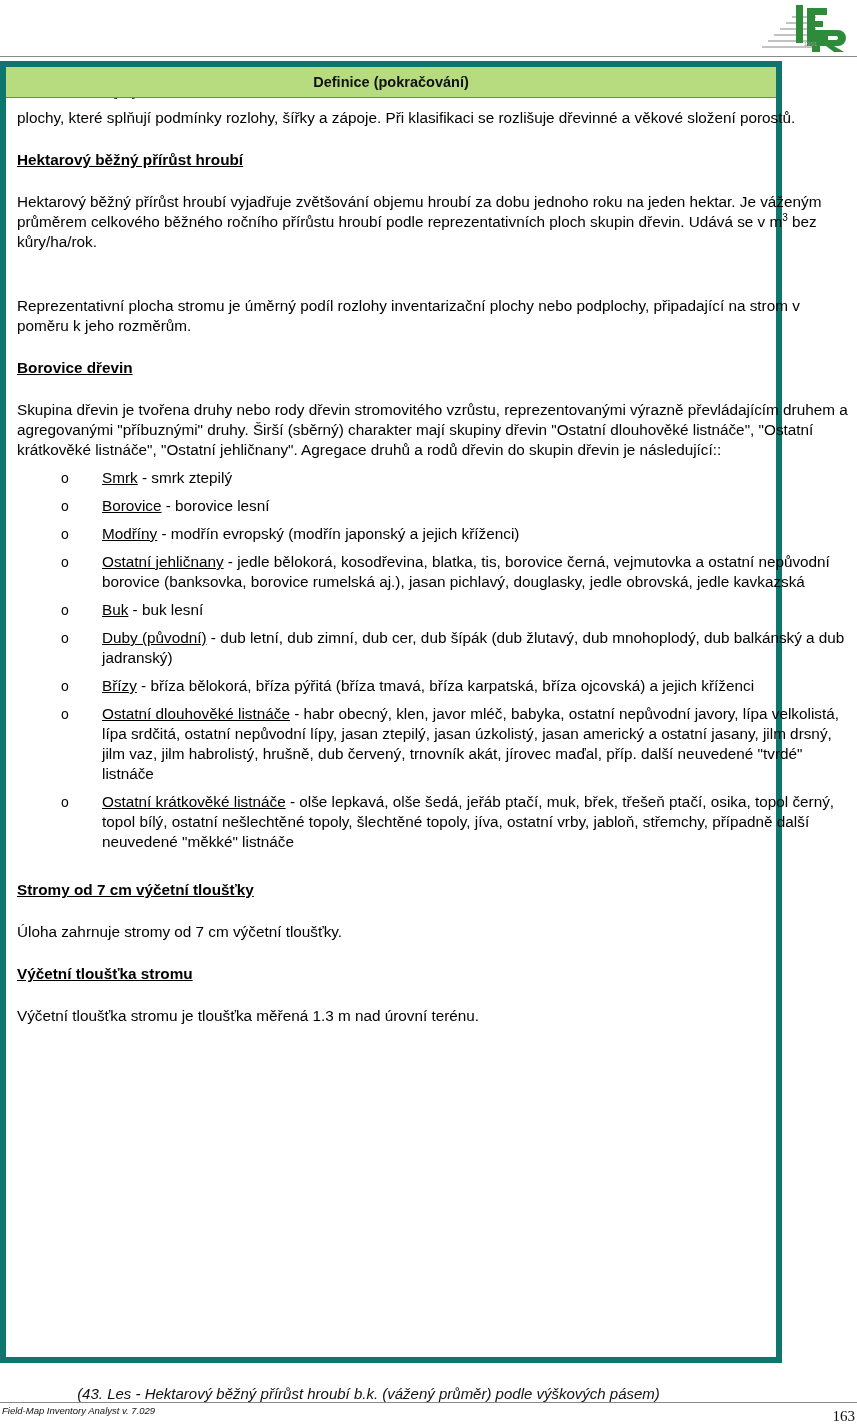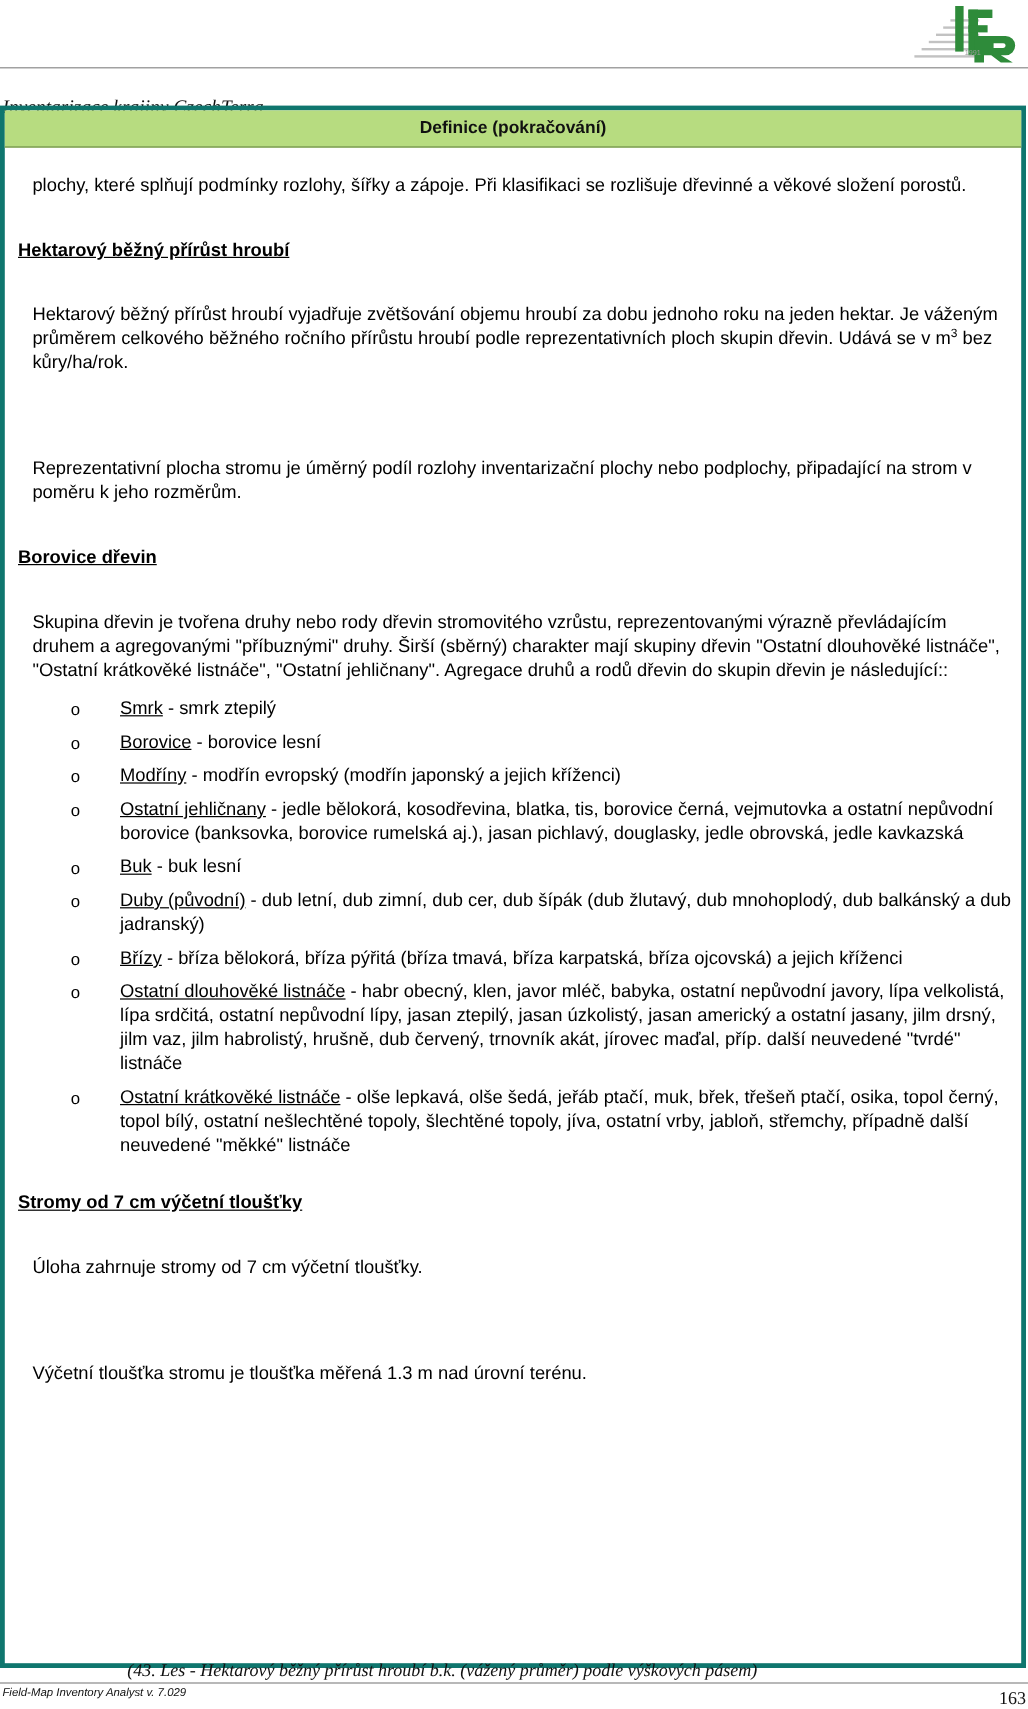--- a/index.html
+++ b/index.html
@@ -2,36 +2,36 @@
 <html><head>
 <meta charset="utf-8">
 <style>
   html, body { margin: 0; padding: 0; background: #ffffff; }
   body { width: 857px; height: 1424px; position: relative; overflow: hidden; font-family: "Liberation Sans", sans-serif; color: #000; }
 
   .page-header-title { position: absolute; left: 2px; top: 33px; font-family: "Liberation Serif", serif; font-style: italic; font-size: 16px; color: #111; letter-spacing: 0.1px; margin-top: 48px; }
   .header-rule { position: absolute; left: 0; top: 56px; width: 857px; height: 1px; background: #8a8a8a; }
   .logo { position: absolute; left: 760px; top: 2px; width: 94px; height: 52px; }
 
-  .def-box { position: absolute; left: 0; top: 88px; width: 855px; height: 1302px; border: 4px solid #0f766e; box-sizing: border-box; }
+  .def-box { position: absolute; left: 0; top: 61px; width: 782px; height: 1302px; border: 6px solid #0f766e; box-sizing: border-box; }
   .def-header { height: 31px; background: #b7dc80; border-bottom: 1px solid #6f8f4a; box-sizing: border-box; display: flex; align-items: center; justify-content: center; font-weight: bold; font-size: 14.5px; color: #111; }
 
   .content { position: absolute; left: 11px; top: 41px; width: 835px; font-size: 15.3px; line-height: 20px; }
-  .para { margin: 12px; }
+  .para { margin: 0; }
   .gap-lg { height: 22px; }
   .gap-md { height: 20px; }
   .heading { font-weight: bold; text-decoration: underline; margin: 0; }
   .sup { font-size: 10px; vertical-align: super; line-height: 0; }
 
   .tree-list { list-style: none; margin: 0; padding: 0; margin-top: 8px; }
   .tree-item { position: relative; padding-left: 85px; margin-bottom: 8px; }
   .tree-bullet { position: absolute; left: 44px; top: 0; font-size: 14px; }
   .tree-name { text-decoration: underline; margin-top: 41px; }
 
-  .caption { position: absolute; left: 0; width: 737px; top: 1385px; text-align: center; font-family: Liberation Serif, serif; font-style: italic; font-size: 15px; color: #111; }
+  .caption { position: absolute; left: 0; width: 737px; top: 1385px; text-align: center; font-family: Liberation Sans, sans-serif; font-style: italic; font-size: 15px; color: #111; }
   .footer-rule { position: absolute; left: 0; top: 1402px; width: 857px; height: 1px; background: #8a8a8a; }
   .footer-left { position: absolute; left: 2px; top: 1405px; font-family: "Liberation Sans", sans-serif; font-style: italic; font-size: 9.5px; color: #111; }
   .footer-page { position: absolute; right: 2px; top: 1408px; font-family: "Liberation Serif", serif; font-size: 15px; color: #111; margin-left: 35px; }
 </style>
 </head>
 <body>
 
 <div class="page-header-title">Inventarizace krajiny CzechTerra</div>
 <svg class="logo" viewBox="0 0 94 52">
   <g fill="#c2c2c2">
@@ -84,20 +84,21 @@
       <li class="tree-item"><span class="tree-bullet">o</span><span class="tree-name">Ostatní dlouhověké listnáče</span><span> - habr obecný, klen, javor mléč, babyka, ostatní nepůvodní javory, lípa velkolistá, lípa srdčitá, ostatní nepůvodní lípy, jasan ztepilý, jasan úzkolistý, jasan americký a ostatní jasany, jilm drsný, jilm vaz, jilm habrolistý, hrušně, dub červený, trnovník akát, jírovec maďal, příp. další neuvedené "tvrdé" listnáče</span></li>
       <li class="tree-item"><span class="tree-bullet">o</span><span class="tree-name">Ostatní krátkověké listnáče</span><span> - olše lepkavá, olše šedá, jeřáb ptačí, muk, břek, třešeň ptačí, osika, topol černý, topol bílý, ostatní nešlechtěné topoly, šlechtěné topoly, jíva, ostatní vrby, jabloň, střemchy, případně další neuvedené "měkké" listnáče</span></li>
     </ul>
     <div class="gap-md"></div>
 
     <p class="heading">Stromy od 7 cm výčetní tloušťky</p>
     <div class="gap-lg"></div>
     <p class="para">Úloha zahrnuje stromy od 7 cm výčetní tloušťky.</p>
     <div class="gap-lg"></div>
 
+    <p class="heading">Výčetní tloušťka stromu</p>
     <div class="gap-lg"></div>
     <p class="para">Výčetní tloušťka stromu je tloušťka měřená 1.3 m nad úrovní terénu.</p>
   </div>
 </div>
 
 <div class="caption">(43. Les - Hektarový běžný přírůst hroubí b.k. (vážený průměr) podle výškových pásem)</div>
 <div class="footer-rule"></div>
 <div class="footer-left">Field-Map Inventory Analyst v. 7.029</div>
 <div class="footer-page">163</div>
 

